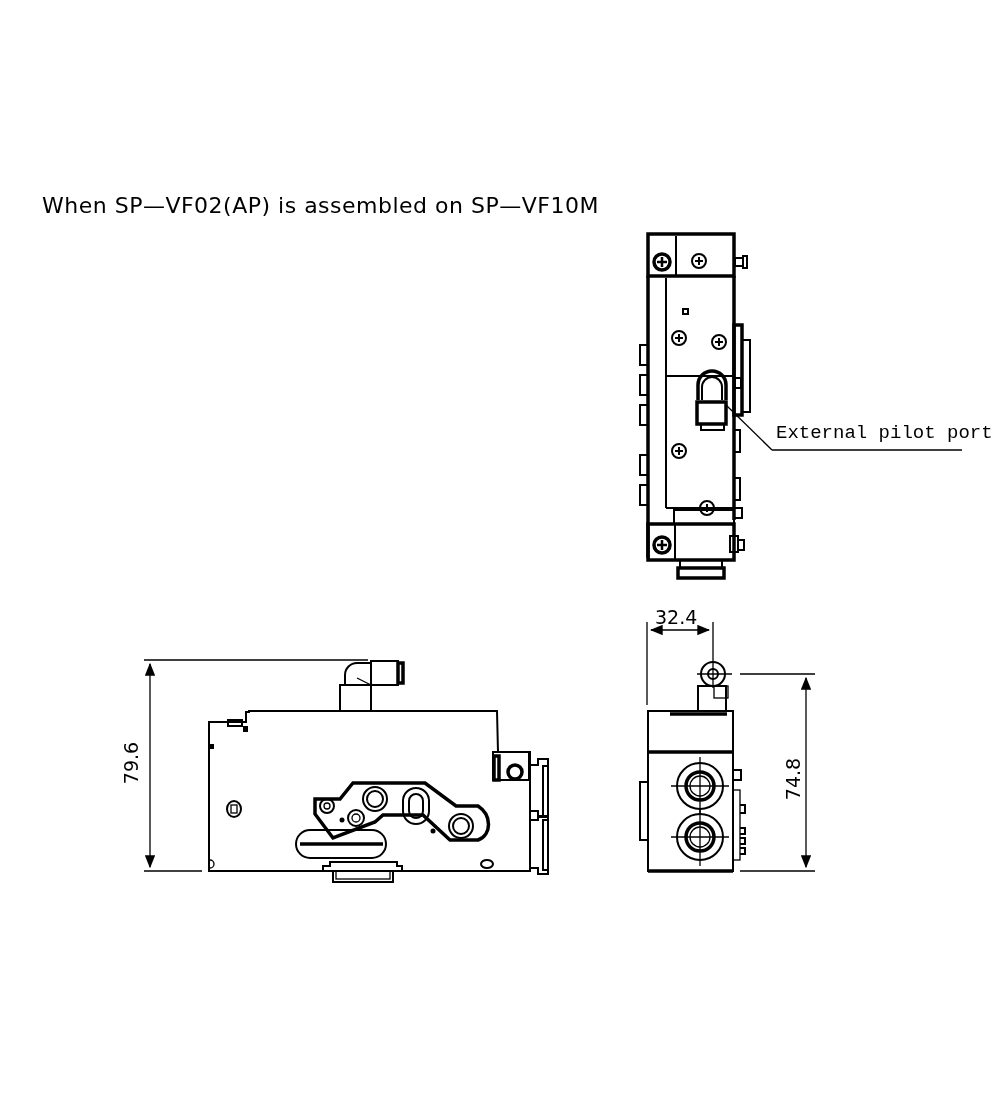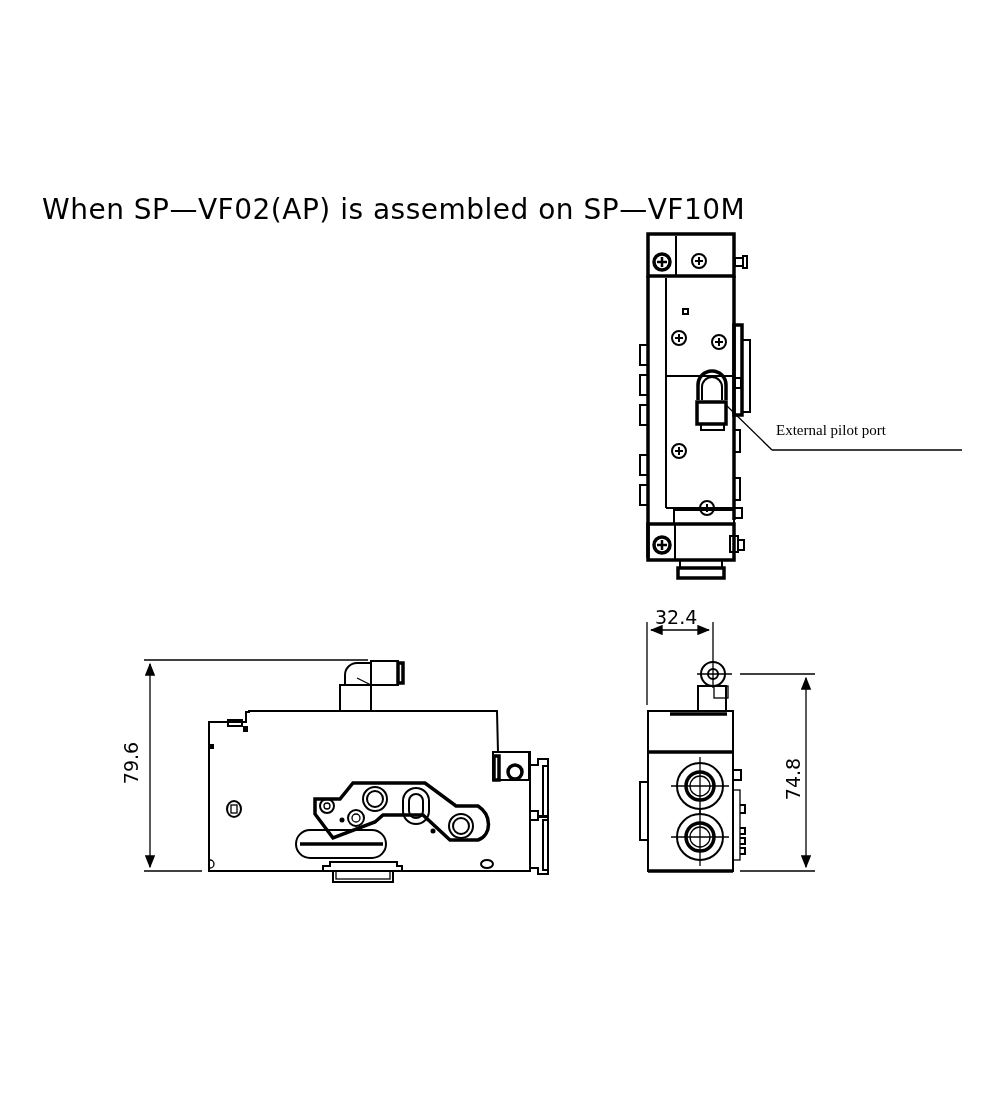--- a/index.html
+++ b/index.html
@@ -1,18 +1,18 @@
 <!DOCTYPE html>
 <html><head>
 <meta charset="utf-8">
 <style>
   html, body { margin: 0; padding: 0; background: #ffffff; }
   body { width: 1000px; height: 1100px; position: relative; overflow: hidden; font-family: "DejaVu Sans", sans-serif; }
-  .title { position: absolute; left: 42px; top: 193px; font-size: 28px; color: #000; letter-spacing: 0.5px; white-space: nowrap; font-family: "DejaVu Sans", sans-serif; }
-  .callout { position: absolute; left: 776px; top: 422px; font-size: 15px; color: #000; white-space: nowrap; font-family: Liberation Serif, serif; }
+  .title { position: absolute; left: 42px; top: 193px; font-size: 22px; color: #000; letter-spacing: 0.5px; white-space: nowrap; font-family: "DejaVu Sans", sans-serif; }
+  .callout { position: absolute; left: 776px; top: 422px; font-size: 19px; color: #000; white-space: nowrap; font-family: Liberation Mono, monospace; }
   .dim { position: absolute; font-size: 19px; color: #000; white-space: nowrap; font-family: "DejaVu Sans", sans-serif; }
   .dim-h { left: 655px; top: 606px; }
   .dim-v1 { left: 110px; top: 752px; transform: rotate(-90deg); transform-origin: center; }
   .dim-v2 { left: 772px; top: 768px; transform: rotate(-90deg); transform-origin: center; }
   svg.drawing { position: absolute; left: 0; top: 0; }
   svg .l { stroke: #000; fill: none; stroke-width: 2; }
   svg .t { stroke: #000; fill: none; stroke-width: 1.3; }
   svg .k { stroke: #000; fill: none; stroke-width: 3.5; }
   svg .f { fill: #000; stroke: none; }
 </style>

